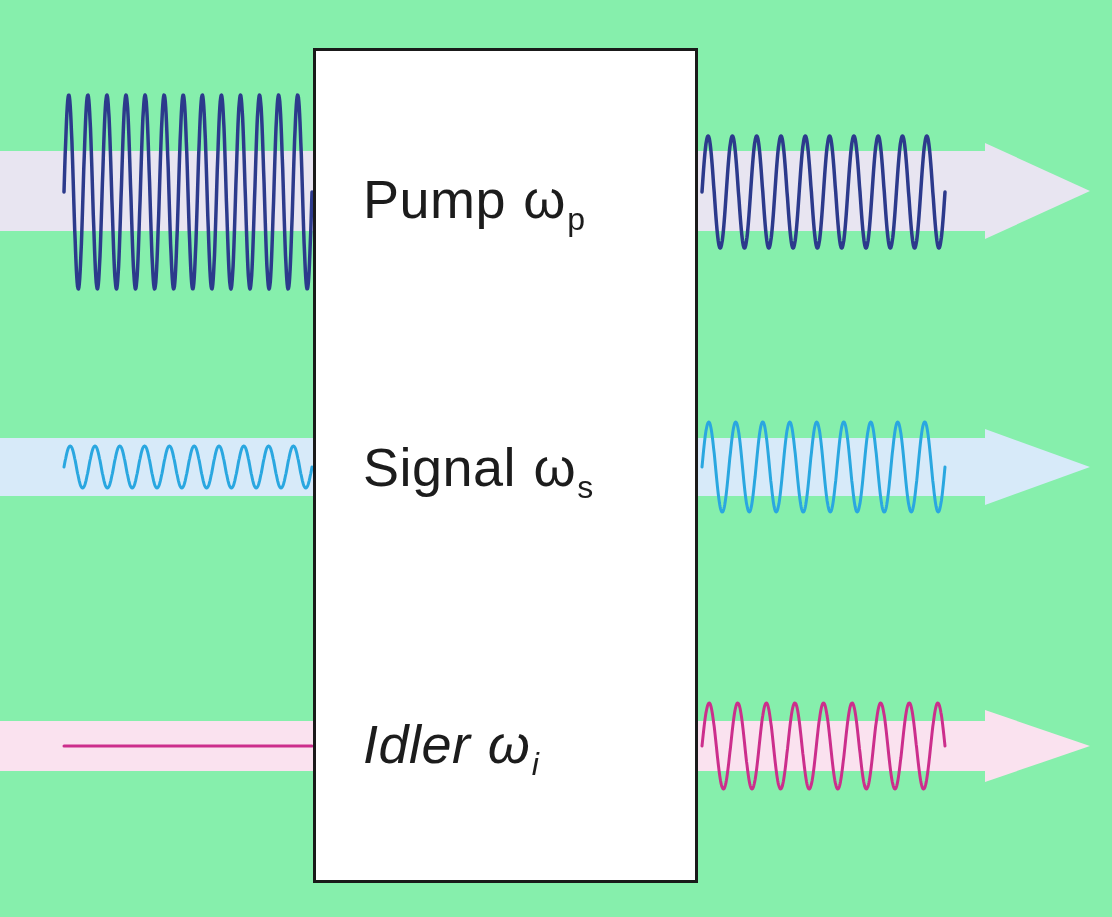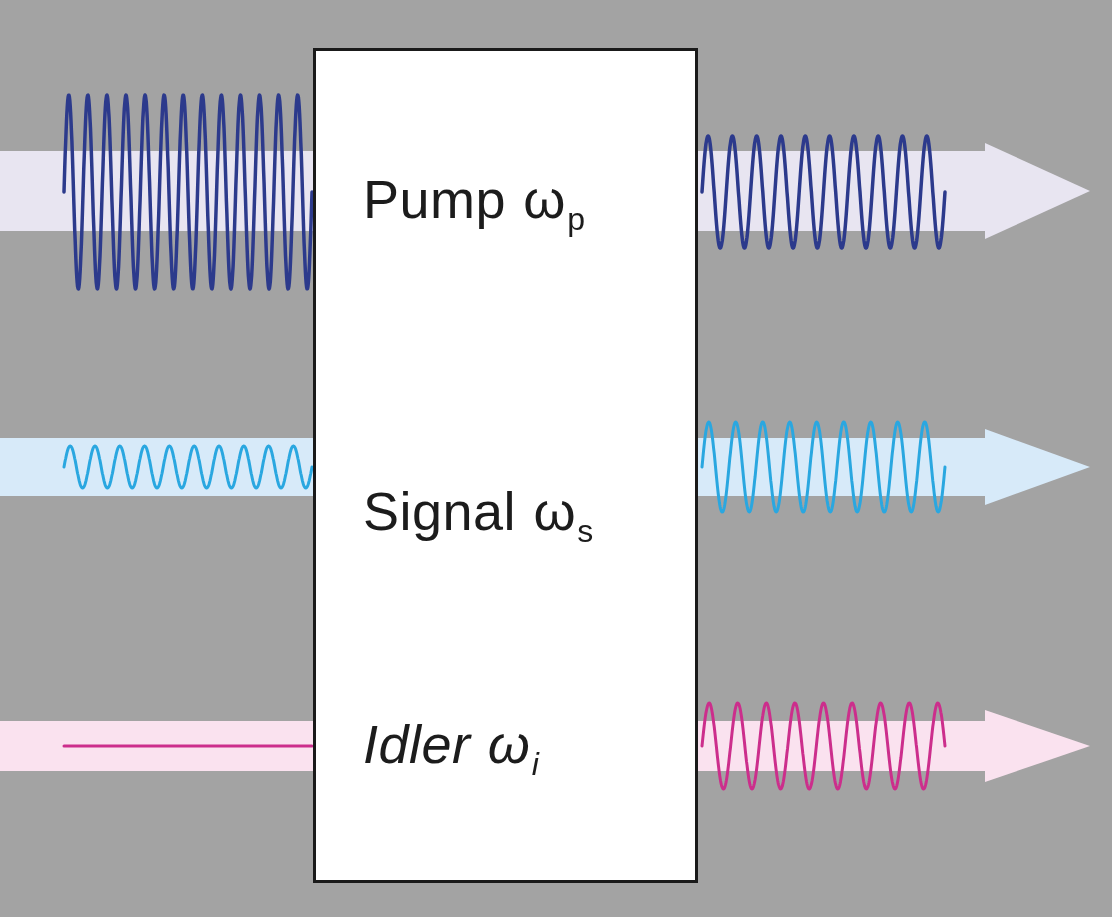--- a/index.html
+++ b/index.html
@@ -5,21 +5,21 @@
   html, body {
     margin: 0;
     padding: 0;
     background: #ffffff;
     font-family: "Liberation Sans", sans-serif;
   }
   .canvas {
     position: relative;
     width: 1112px;
     height: 917px;
-    background: #a3a3a3;
+    background: #86efac;
     overflow: hidden;
   }
   .beam-row { display: contents; }
 
   
   .band {
     position: absolute;
     left: 0;
     width: 985px;
     z-index: 1;
@@ -95,21 +95,21 @@
     position: absolute;
     left: 363px;
     z-index: 4;
     font-size: 54px;
     font-weight: 400;
     color: #1c1c1c;
     white-space: nowrap;
     letter-spacing: 0.5px;
   }
   .row-pump   .beam-label { top: 168px; }
-  .row-signal .beam-label { top: 436px; margin-top: 44px; }
+  .row-signal .beam-label { top: 436px; }
   .row-idler  .beam-label { top: 713px; font-style: italic; }
   .beam-label .omega { margin-left: 0.32em; }
   .beam-label .sub {
     font-size: 32px;
     position: relative;
     top: 0.38em;
     margin-left: 0.04em;
   }
 </style>
 </head>

